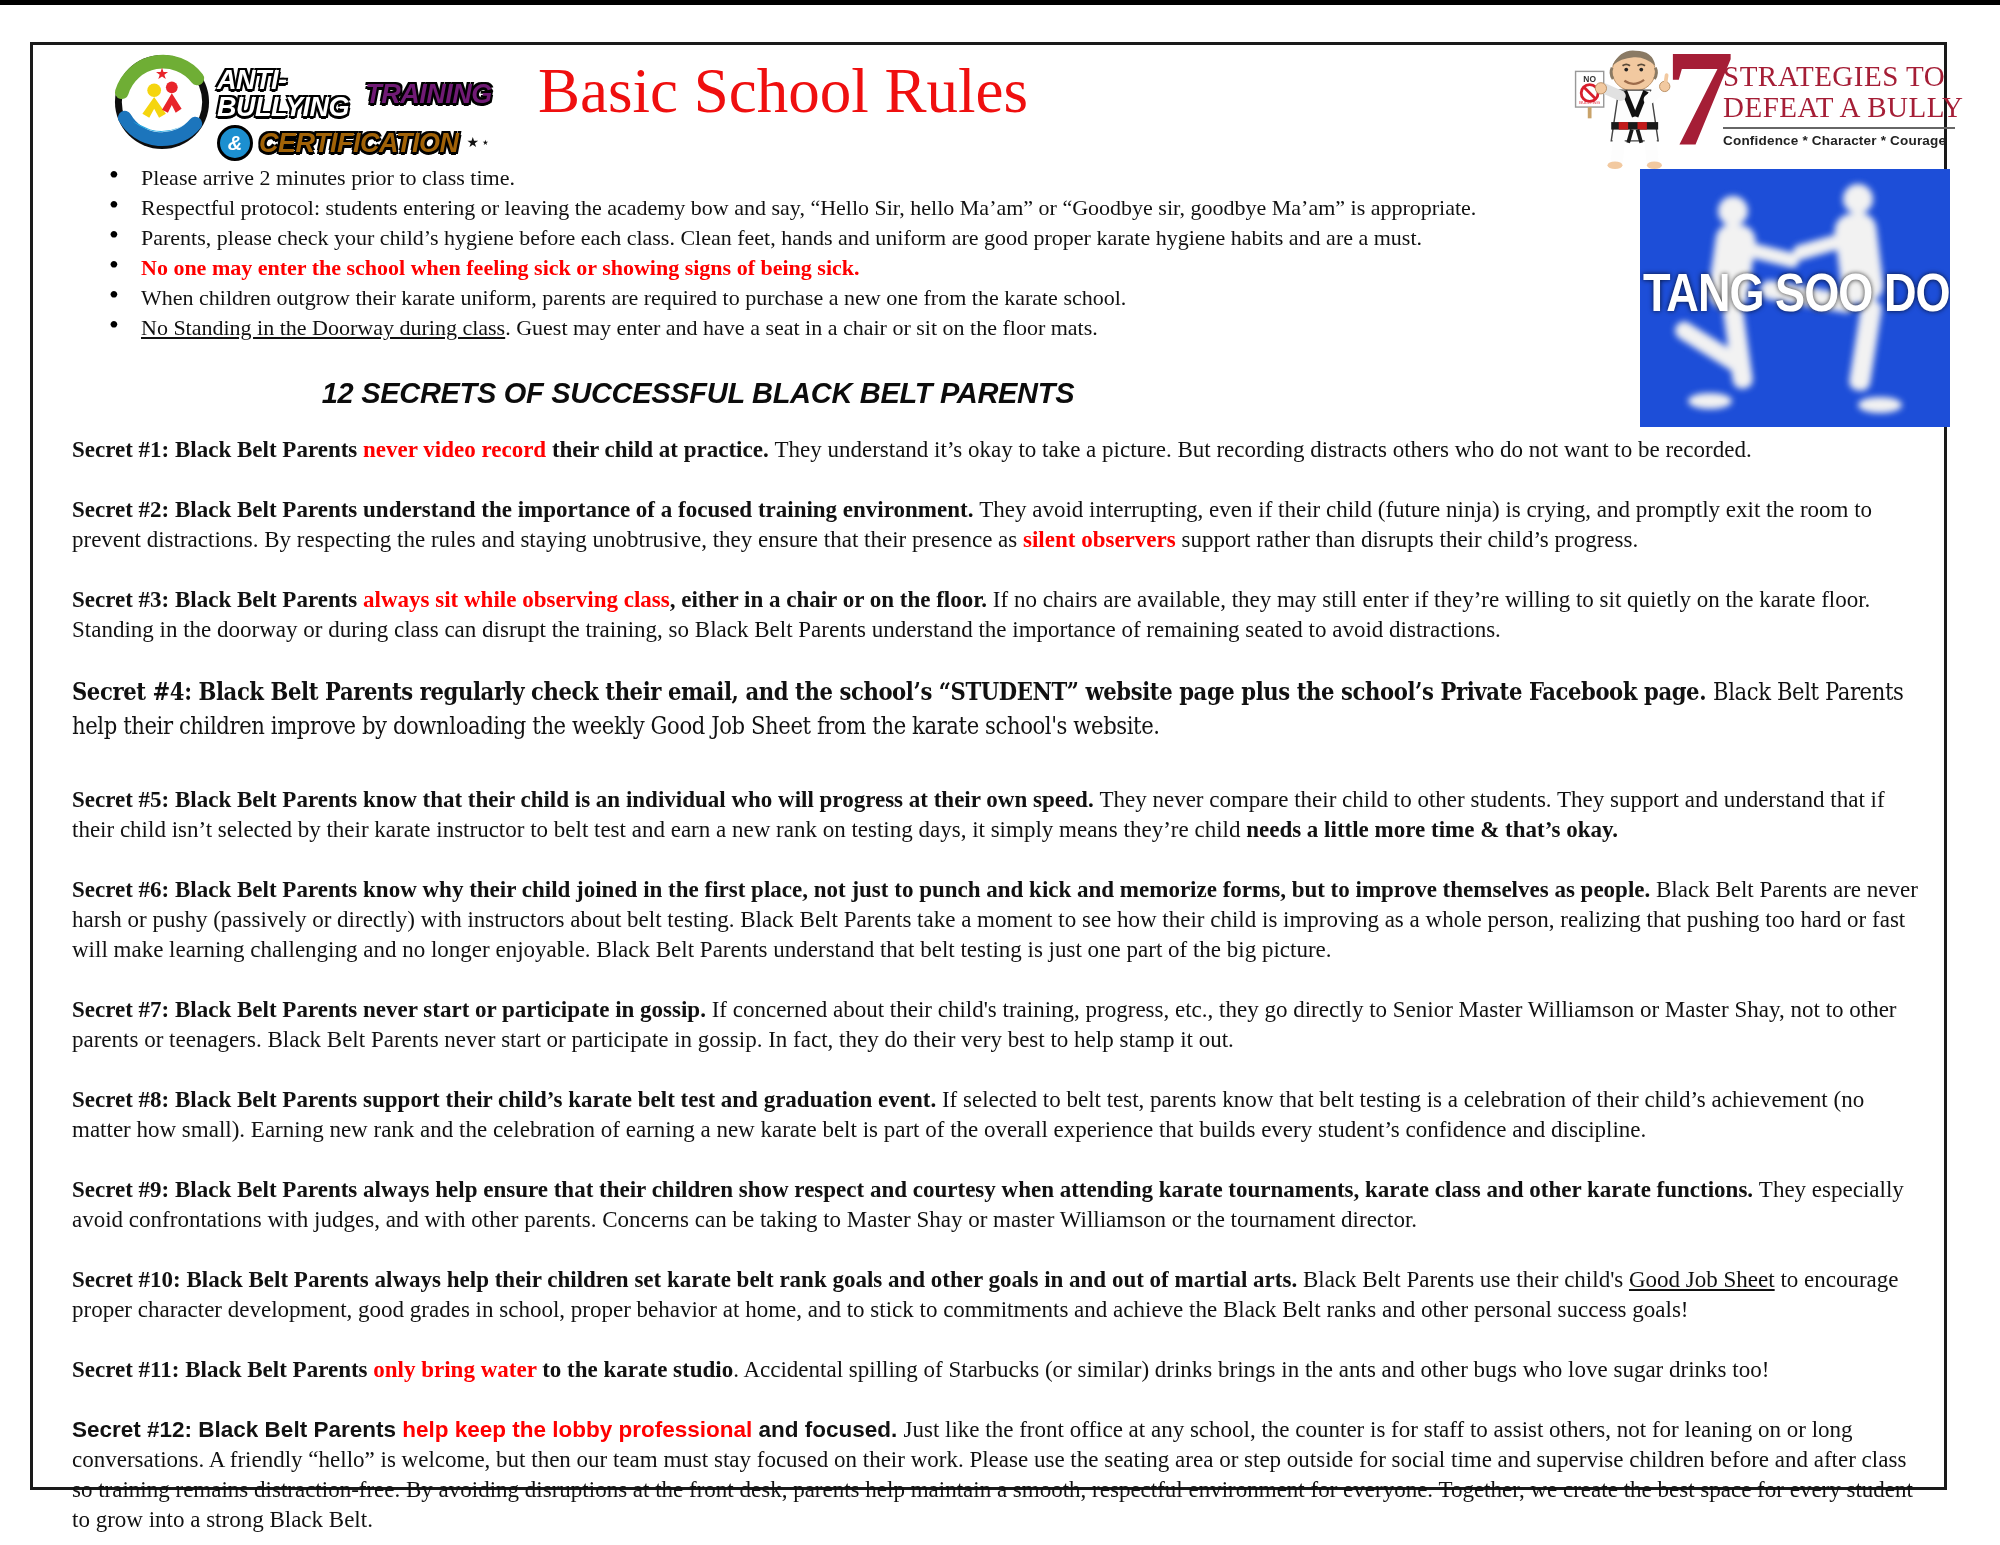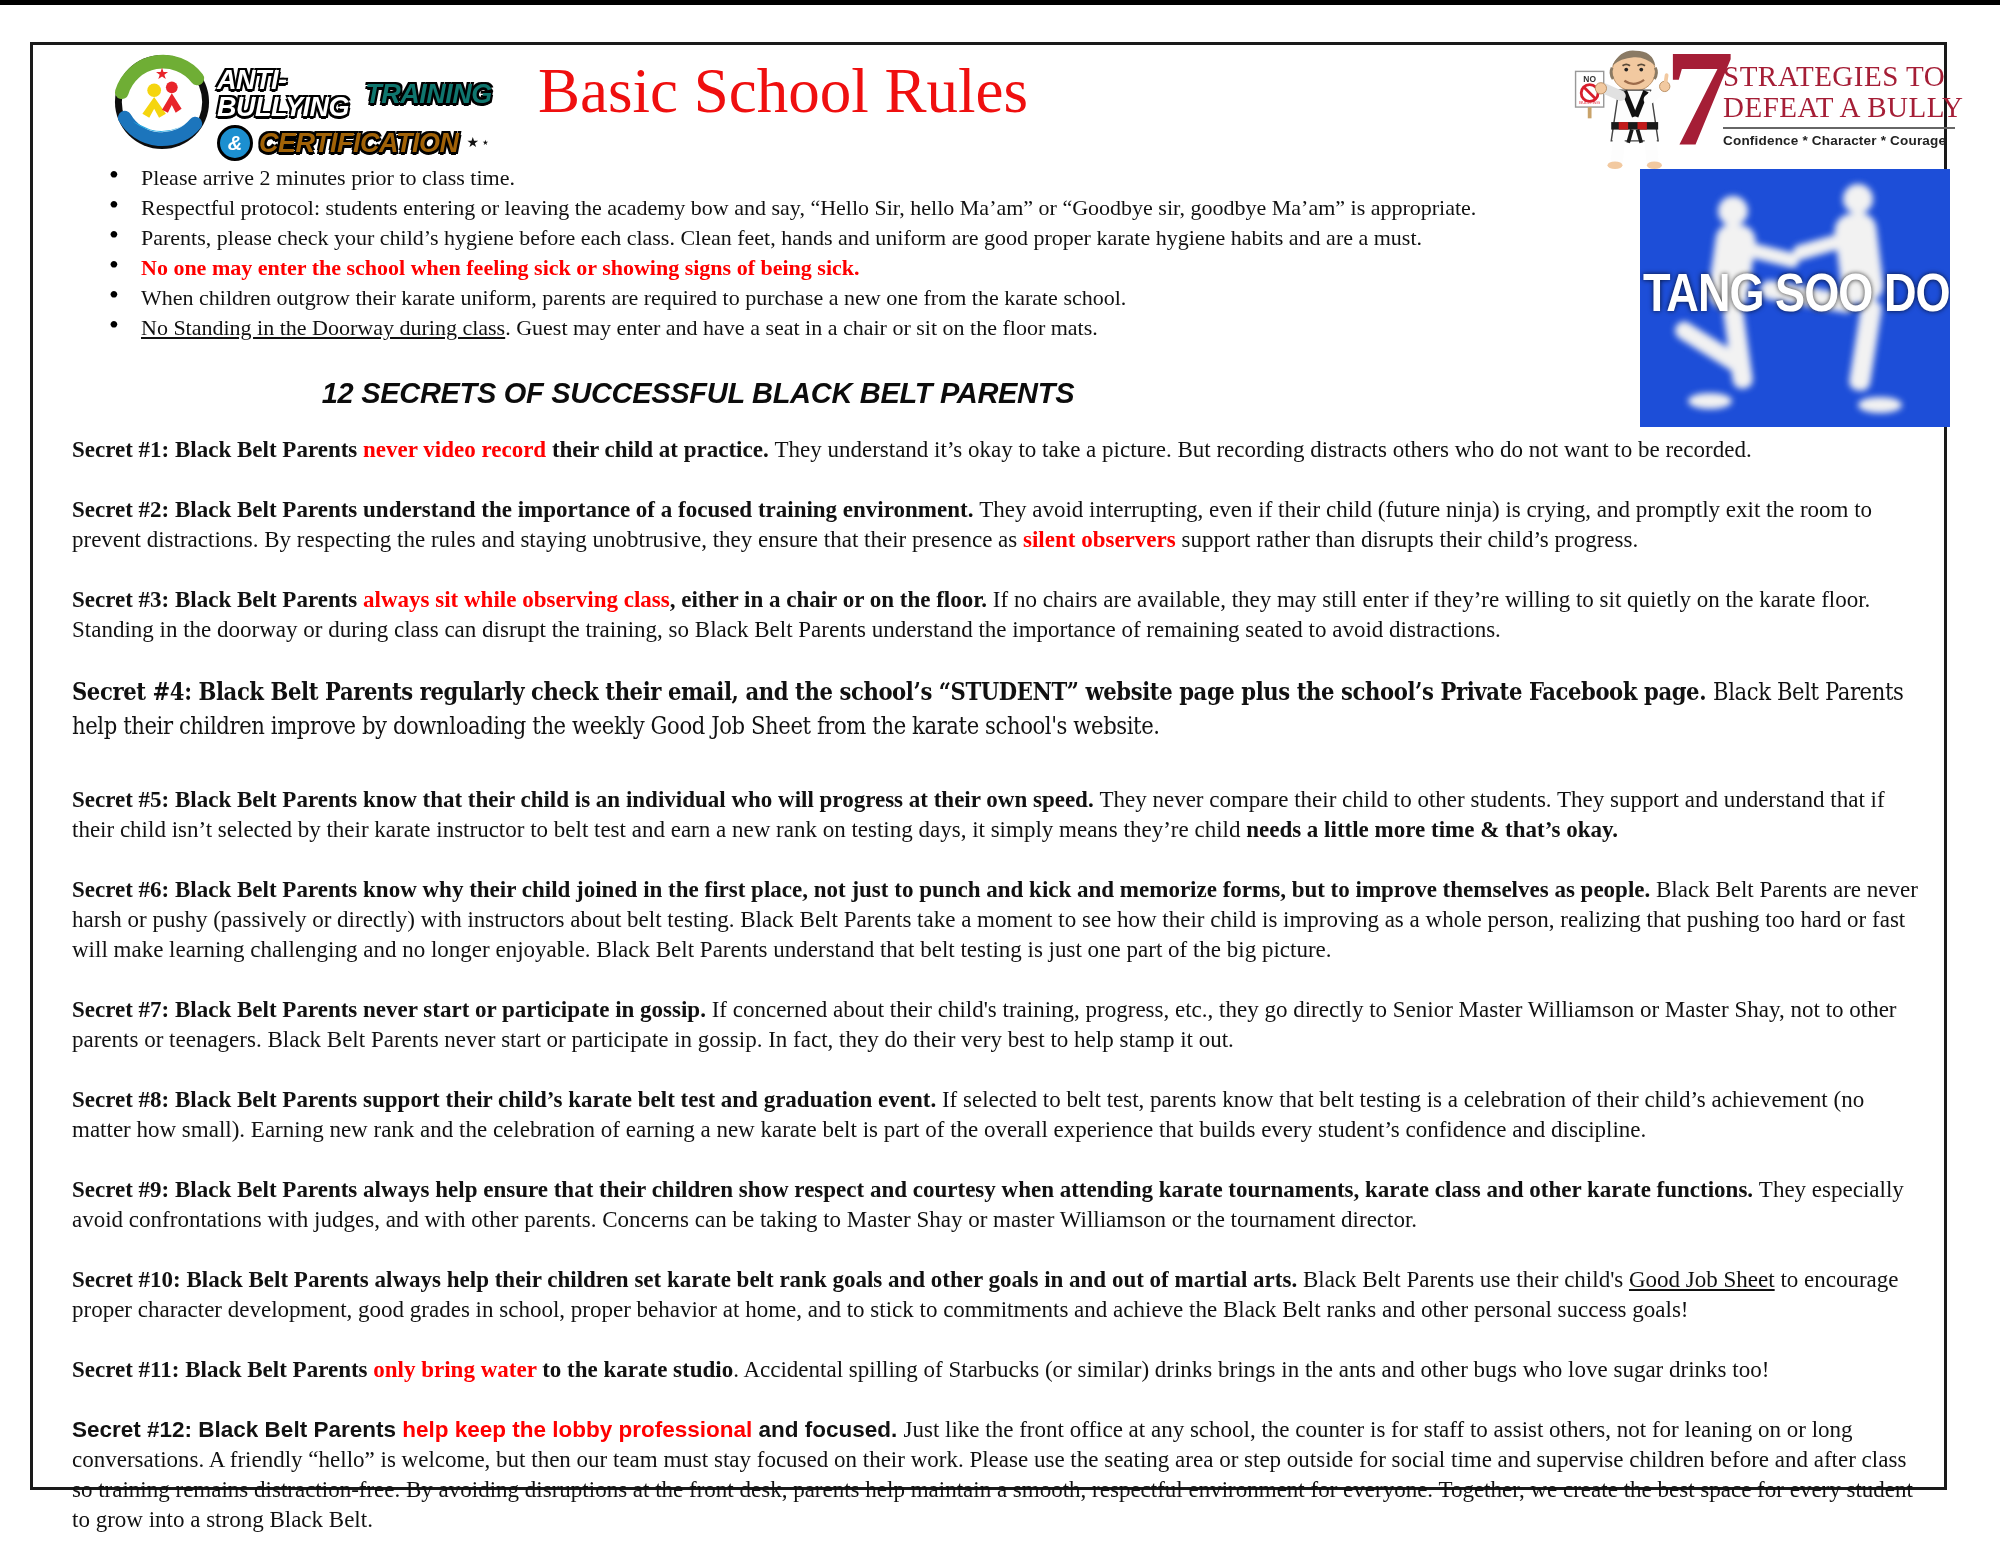--- a/index.html
+++ b/index.html
@@ -18,21 +18,21 @@
   .ab-logo{left:80px;top:6px;width:360px;height:102px;display:flex;align-items:center;gap:6px;}
   .ab-circle{width:98px;height:98px;flex:0 0 auto;}
   .ab-text{display:flex;flex-direction:column;line-height:1;margin-top:24px;}
   .ab-line1,.ab-line2{display:flex;align-items:center;gap:6px;}
   .otxt{
     font-family:"Liberation Sans",sans-serif;font-weight:900;font-style:italic;
     font-size:27px;letter-spacing:-0.5px;
     text-shadow:-2px -2px 0 #000,2px -2px 0 #000,-2px 2px 0 #000,2px 2px 0 #000,0 3px 0 #000;
   }
   .otxt.white{color:#fff;}
-  .otxt.blue{color:#0f766e;}
+  .otxt.blue{color:#701a75;}
   .otxt.green{color:#a16207;}
   .amp-circle{
     width:30px;height:30px;border-radius:50%;background:#1c8fd0;border:3px solid #000;
     color:#fff;font-family:"Liberation Sans",sans-serif;font-weight:900;font-size:20px;
     display:flex;align-items:center;justify-content:center;font-style:italic;
   }
   .ab-stars{font-size:14px;color:#111;letter-spacing:2px;margin-left:2px;}
 
   
   .page-title{

